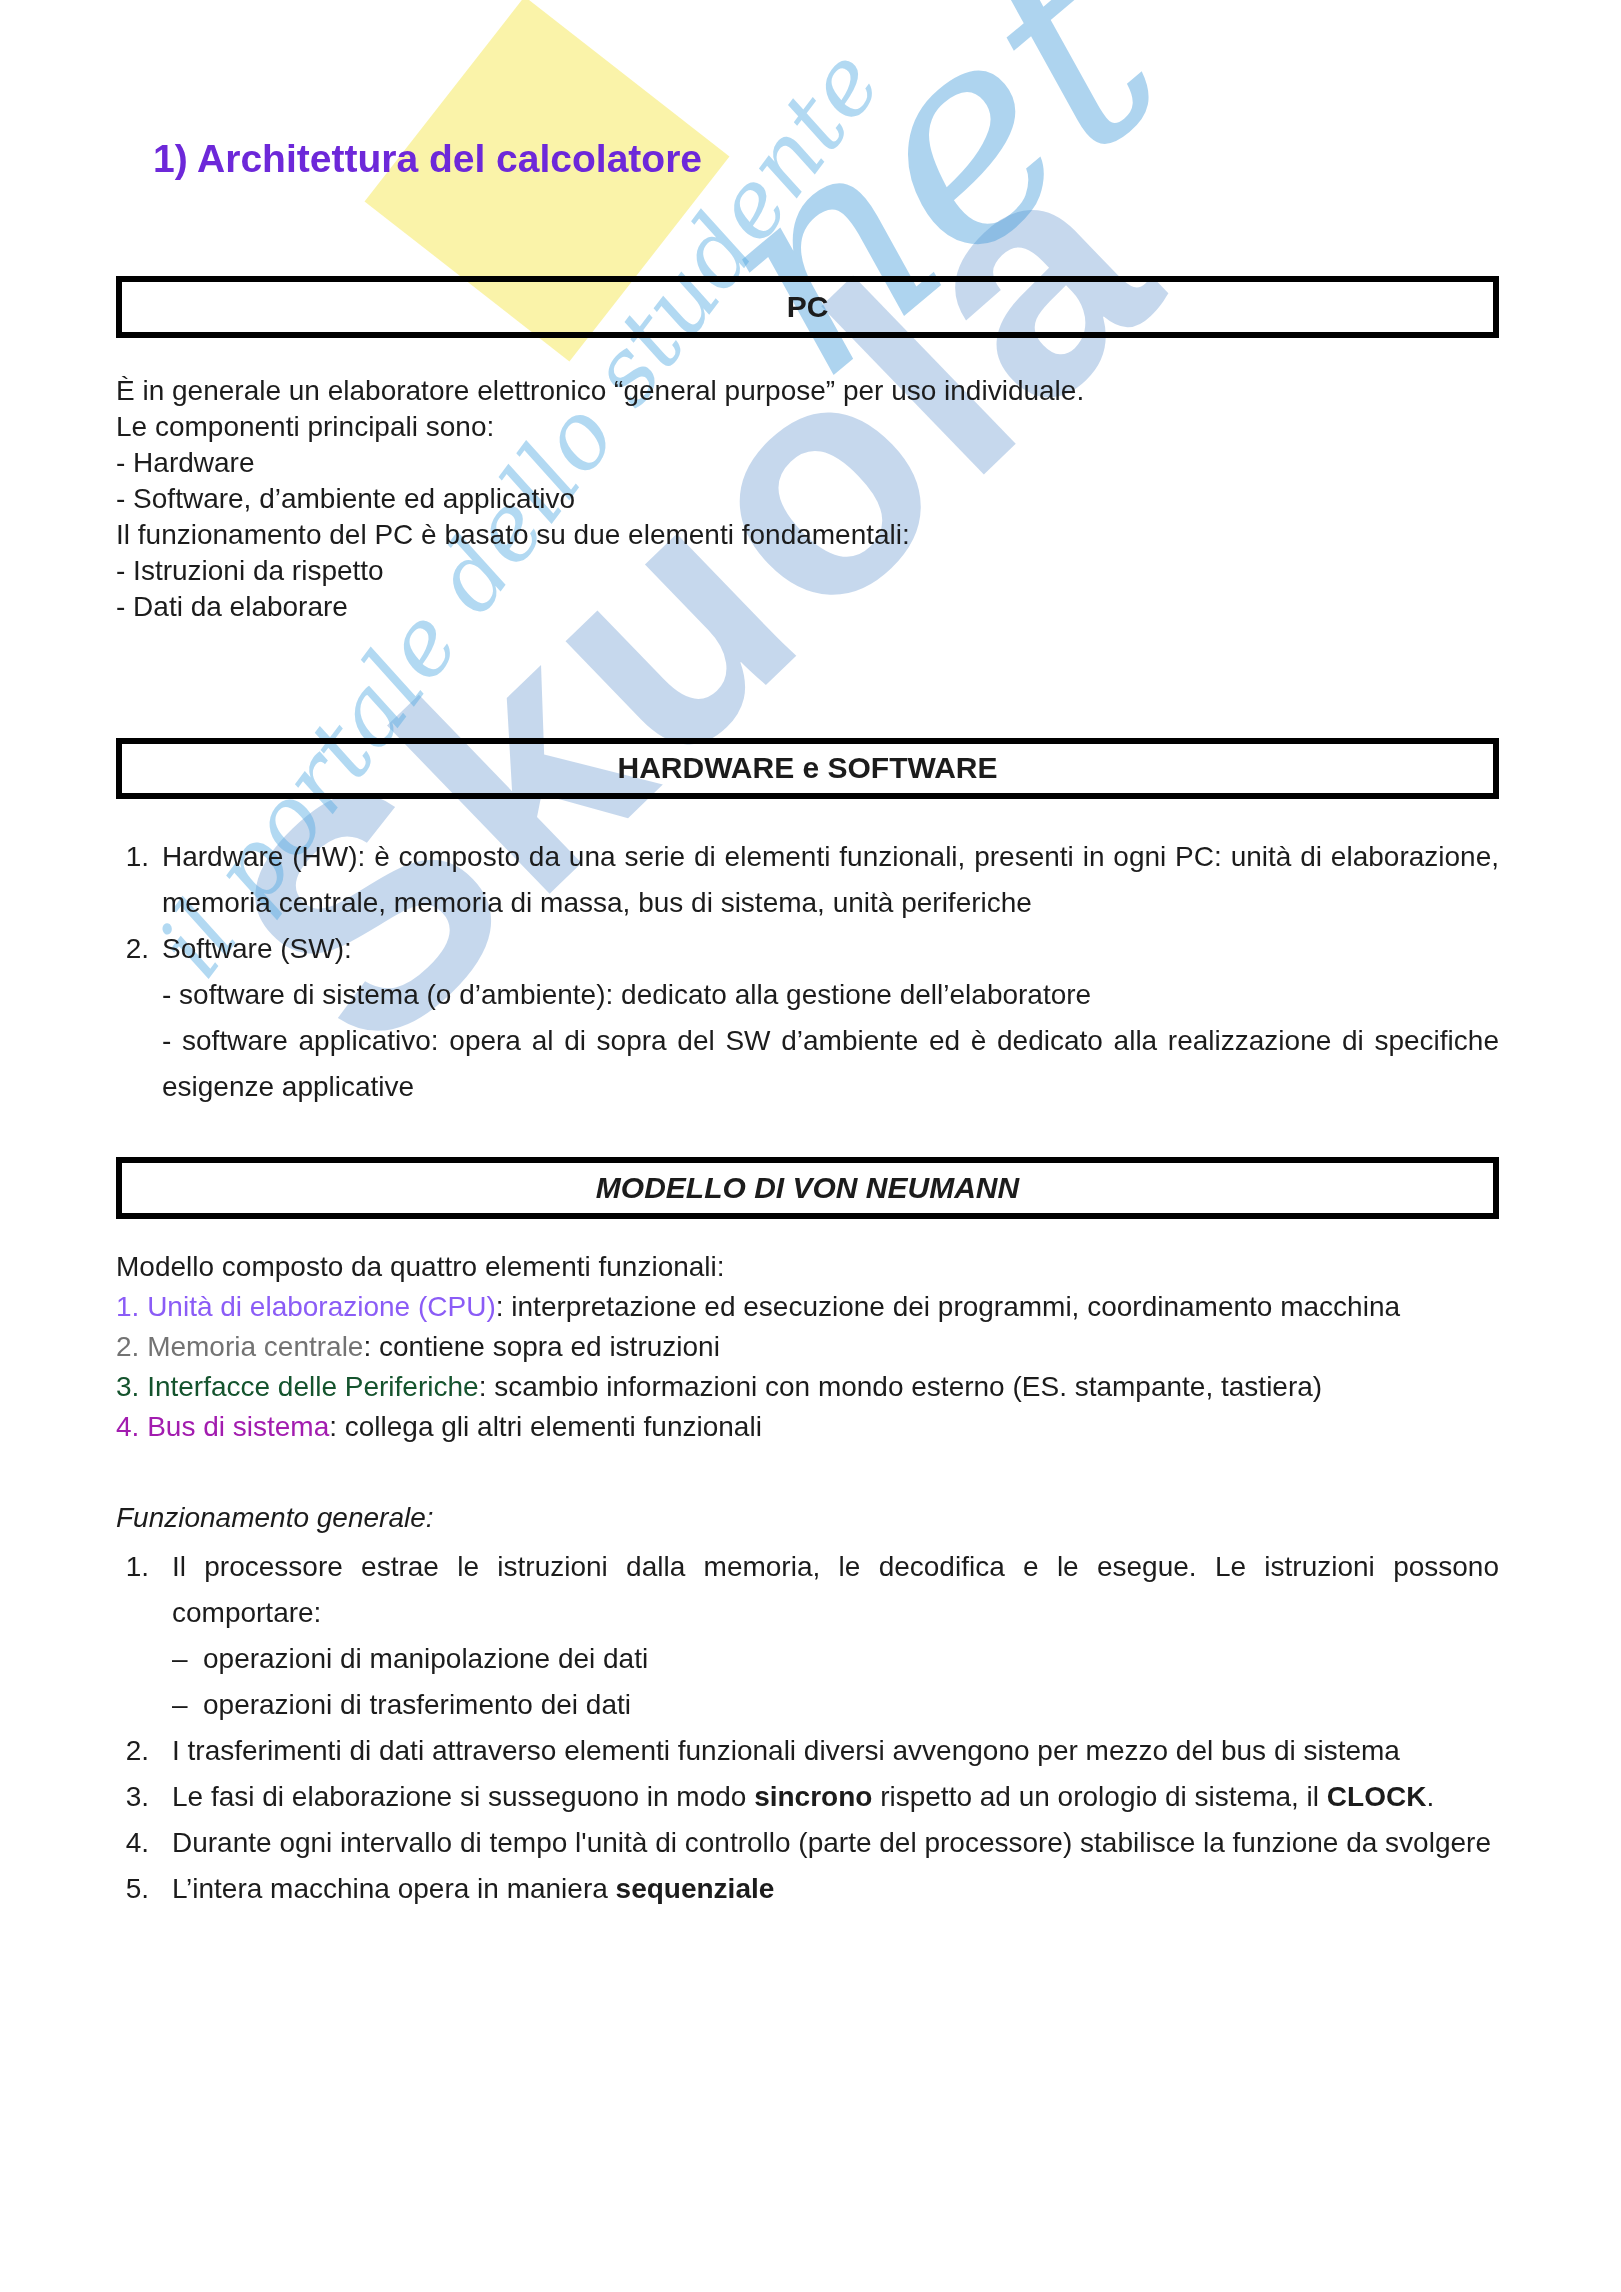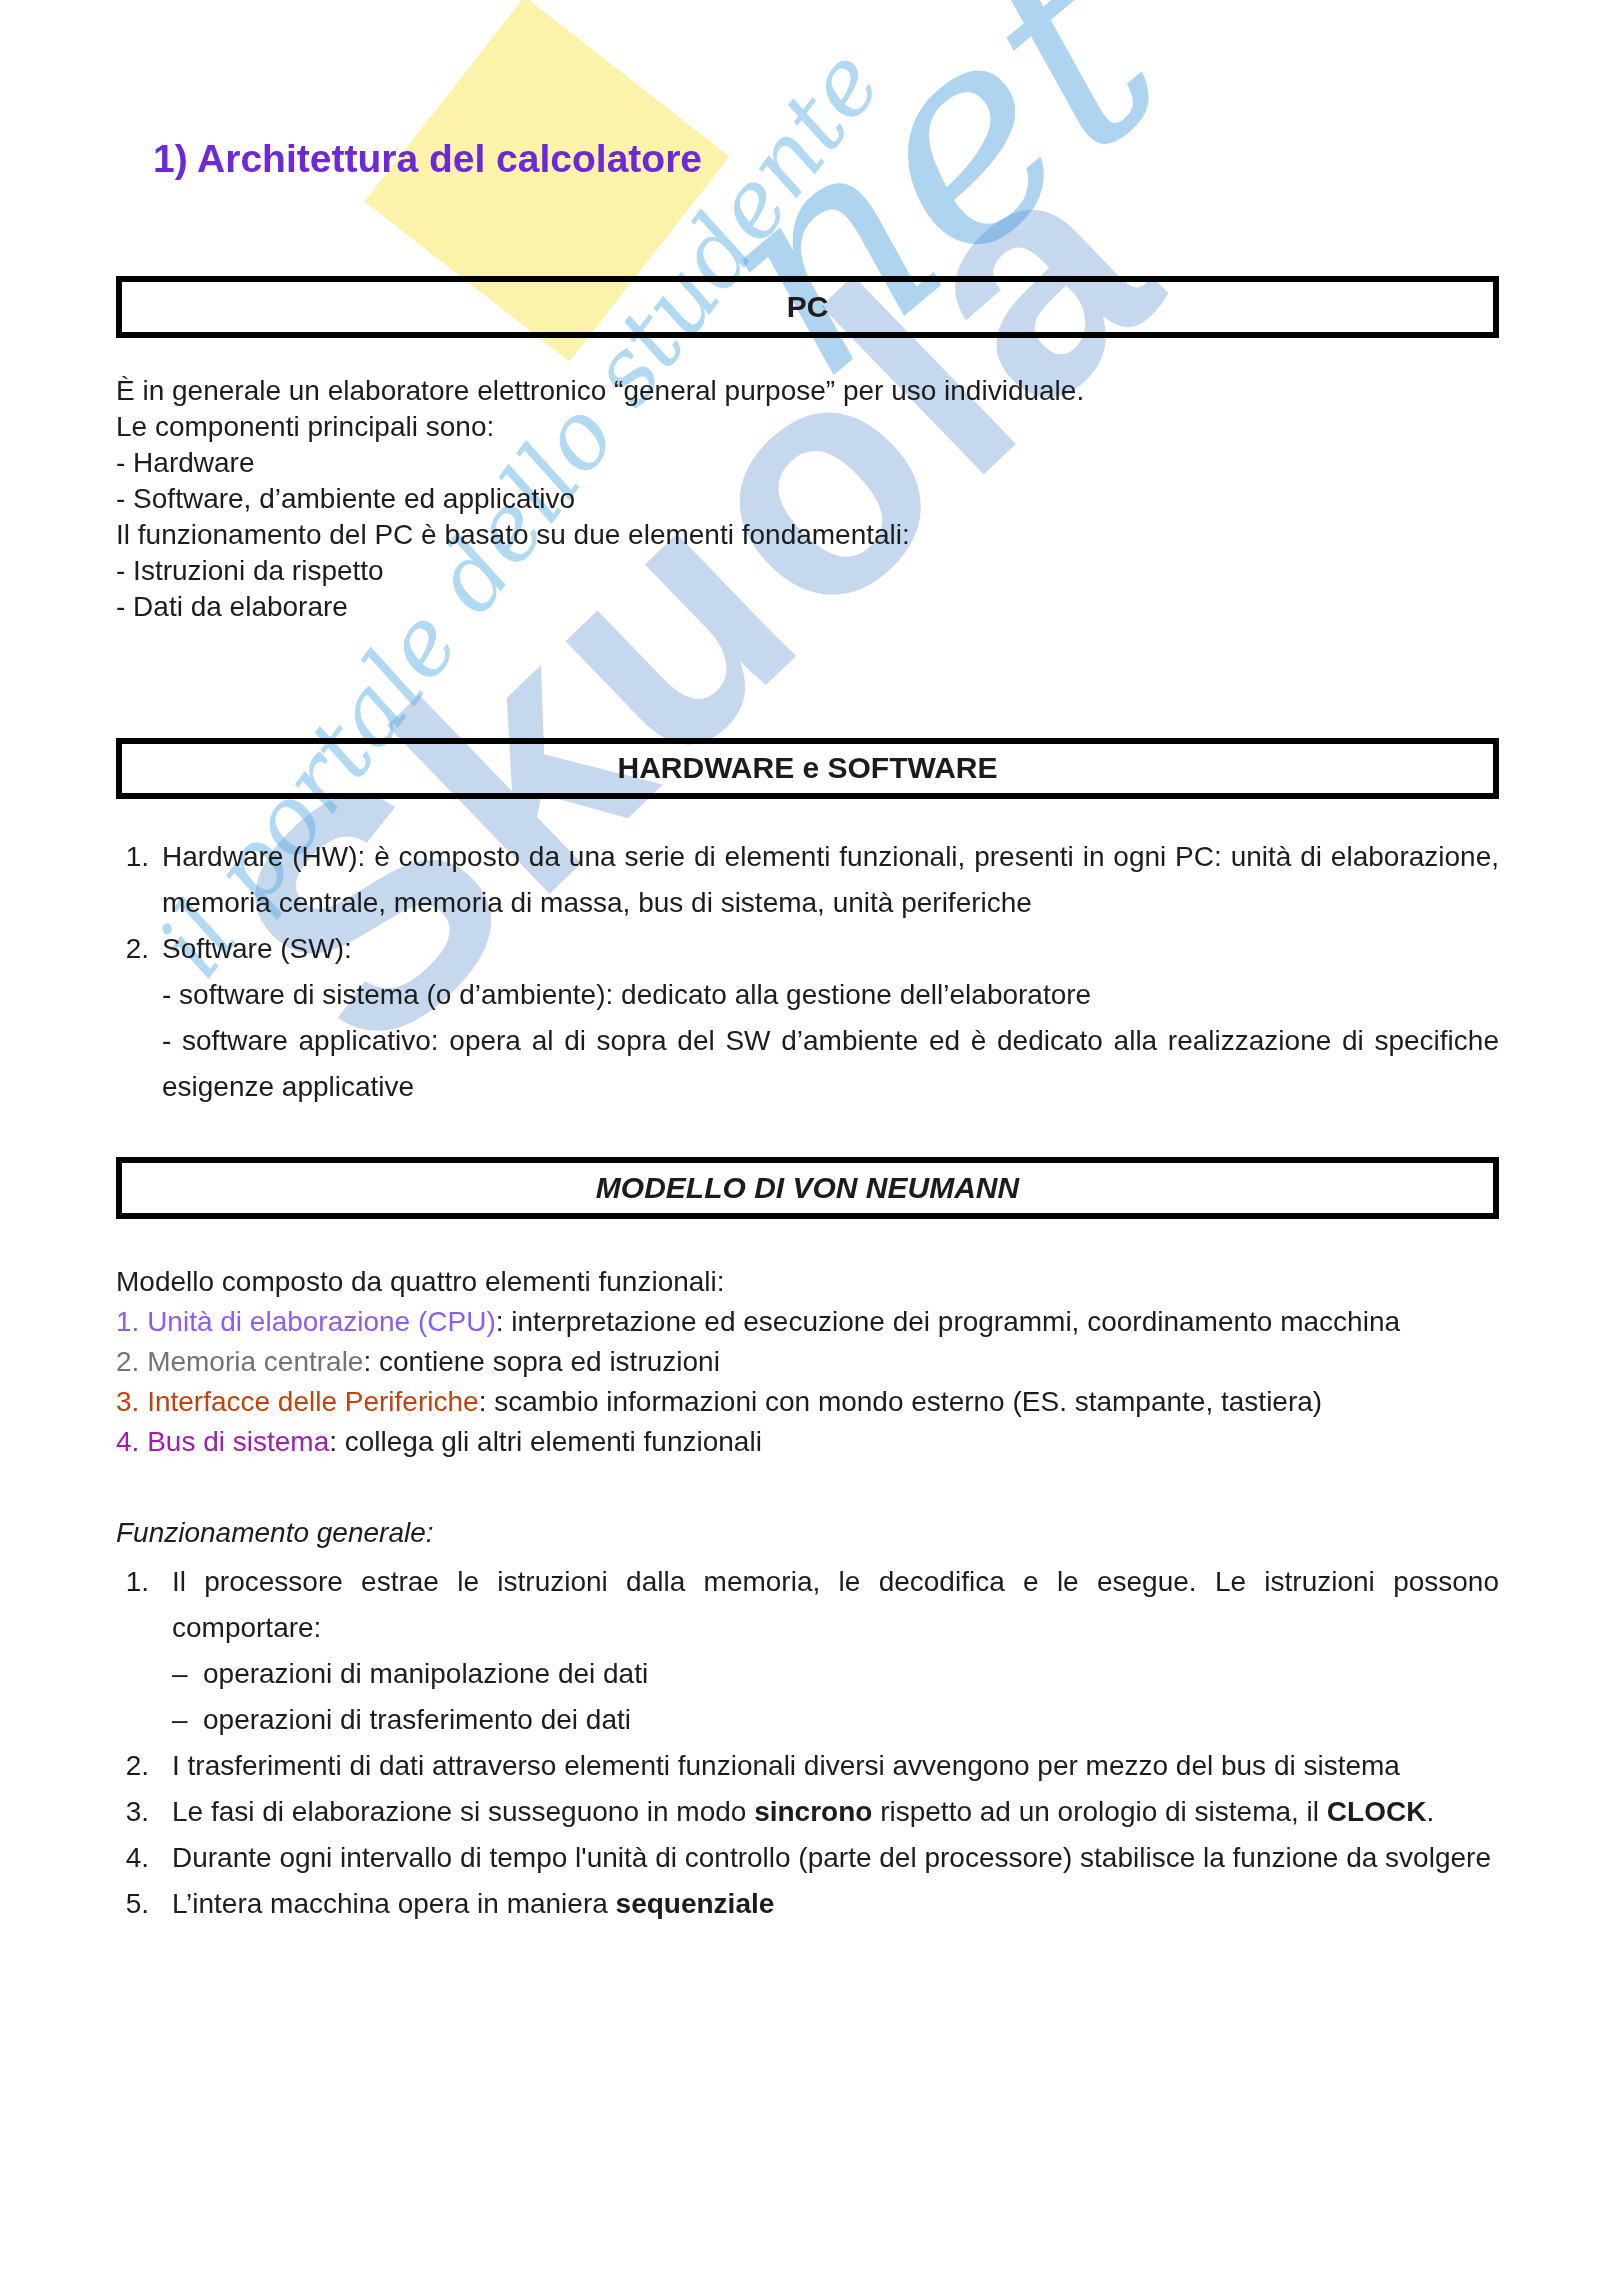--- a/index.html
+++ b/index.html
@@ -67,21 +67,21 @@
 
   .body-text { font-size:28px; }
 
   .pc-para { margin-top:35px; line-height:36px; }
 
   .num-list { margin-top:35px; line-height:46px; }
   .li { display:flex; }
   .li .marker { flex:none; width:46px; box-sizing:border-box; padding-left:9.8px; }
   .li .lbody { flex:1; text-align:justify; }
 
-  .vn-intro { margin-top:43px; line-height:40px; }
+  .vn-intro { margin-top:28px; line-height:40px; }
   .vn-items { line-height:40px; }
   .vn-items p { margin:0; text-align:justify; }
 
   .func-title { margin-top:51px; line-height:40px; font-style:italic; }
   .func-list { margin-top:5.9px; line-height:46px; }
   .func-list .marker { width:56px; box-sizing:border-box; padding-left:9.8px; }
   .dash-line { display:flex; text-align:left; }
   .dash-line .dash { flex:none; width:31px; }
 
   .b { font-weight:bold; }
@@ -138,21 +138,21 @@
     </div>
     <div class="vn-intro body-text">Modello composto da quattro elementi funzionali:</div>
     <div class="vn-items body-text">
       <p>
         <span style="color: #8b5cf6;">1. Unità di elaborazione (CPU)</span><span>: interpretazione ed esecuzione dei programmi, coordinamento macchina</span>
       </p>
       <p>
         <span style="color: #737373; margin-top: 20px;">2. Memoria centrale</span><span>: contiene sopra ed istruzioni</span>
       </p>
       <p>
-        <span style="color: #c2410c;">3. Interfacce delle Periferiche</span><span>: scambio informazioni con mondo esterno (ES. stampante, tastiera)</span>
+        <span style="color: #14532d;">3. Interfacce delle Periferiche</span><span>: scambio informazioni con mondo esterno (ES. stampante, tastiera)</span>
       </p>
       <p>
         <span style="color: #a21caf;">4. Bus di sistema</span><span>: collega gli altri elementi funzionali</span>
       </p>
     </div>
 
     <div class="func-title body-text">Funzionamento generale:</div>
 
     <div class="func-list body-text">
       <div class="li">

